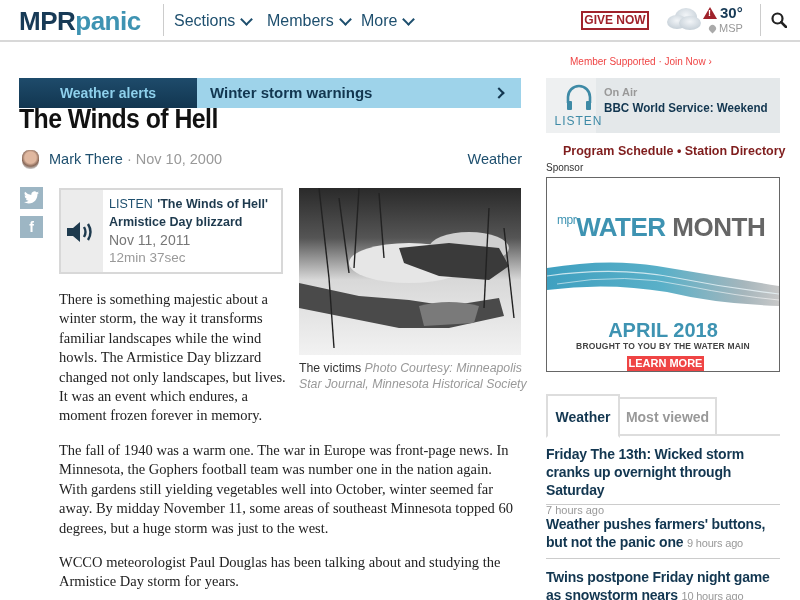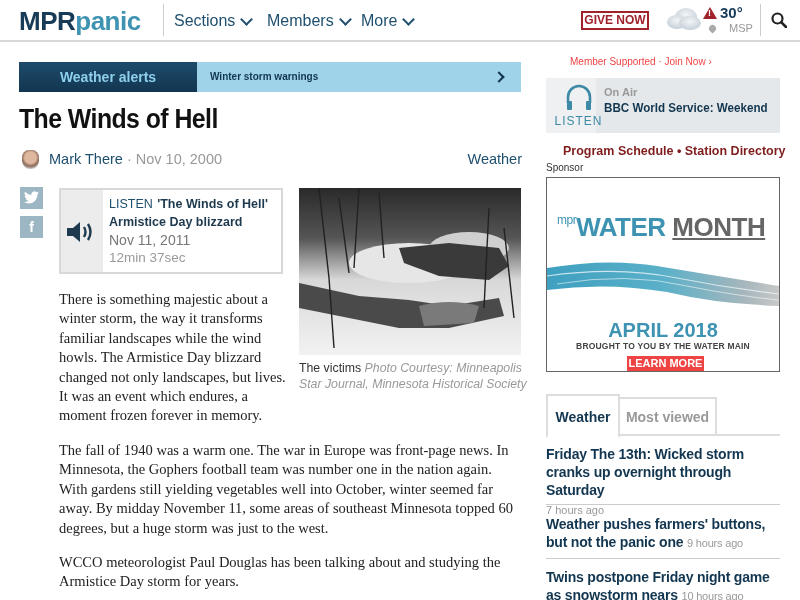--- a/index.html
+++ b/index.html
@@ -12,28 +12,28 @@
   .logo .mpr { color: #173a56; }
   .logo .news { color: #3e93b2; }
   .hdr-divider { position: absolute; top: 4px; width: 1px; height: 32px; background: #ccc; }
   .nav { position: absolute; top: 12px; font-size: 16px; color: #1e4f6e; display: flex; align-items: center; gap: 3px; cursor: pointer; }
   .nav .chev { width: 9px; height: 9px; border-right: 2px solid #1e4f6e; border-bottom: 2px solid #1e4f6e; transform: rotate(45deg); margin-left: 4px; margin-top: -4px; }
   .give-now { position: absolute; left: 581px; top: 11px; width: 68px; height: 19px; border: 2px solid #a0222b; color: #a0222b; font-weight: bold; font-size: 12px; line-height: 15px; text-align: center; cursor: pointer; }
   .cloud { position: absolute; left: 666px; top: 6px; width: 36px; height: 26px; }
   .weather-temp { position: absolute; left: 703px; top: 4px; font-size: 15px; font-weight: bold; color: #173a56; display: flex; align-items: center; gap: 3px; }
   .warn { width: 0; height: 0; border-left: 7px solid transparent; border-right: 7px solid transparent; border-bottom: 12px solid #a0222b; position: relative; }
   .warn::after { content: "!"; position: absolute; left: -2px; top: 1px; color: #fff; font-size: 9px; font-weight: bold; }
-  .weather-loc { position: absolute; left: 709px; top: 22px; font-size: 11px; color: #999; display: flex; align-items: center; gap: 13px; }
+  .weather-loc { position: absolute; left: 709px; top: 22px; font-size: 11px; color: #999; display: flex; align-items: center; gap: 3px; }
   .pin { width: 7px; height: 7px; border-radius: 50% 50% 50% 0; background: #aaa; transform: rotate(-45deg); }
   .search { position: absolute; left: 771px; top: 12px; width: 16px; height: 16px; cursor: pointer; }
 
   
-  .alert-bar { position: absolute; left: 19px; top: 62px; width: 502px; height: 30px; display: flex; }
+  .alert-bar { position: absolute; left: 19px; top: 78px; width: 502px; height: 30px; display: flex; }
   .alert-left { width: 178px; height: 30px; background: linear-gradient(#1e4b6b, #123650); color: #8ed0ec; font-weight: bold; font-size: 14px; line-height: 30px; text-align: center; }
-  .alert-right { flex: 1; background: #9ed3ea; color: #123650; font-weight: bold; font-size: 10px; line-height: 30px; padding-left: 13px; position: relative; cursor: pointer; }
+  .alert-right { flex: 1; background: #9ed3ea; color: #123650; font-weight: bold; font-size: 15px; line-height: 30px; padding-left: 13px; position: relative; cursor: pointer; }
   .alert-right .chev-r { position: absolute; right: 18px; top: 11px; width: 8px; height: 8px; border-right: 2px solid #123650; border-top: 2px solid #123650; transform: rotate(45deg); }
 
   
   .title { position: absolute; left: 19px; top: 104px; font-family: "Liberation Sans", sans-serif; font-weight: bold; font-size: 27px; color: #111; letter-spacing: -0.6px; transform: scaleX(0.92); transform-origin: left; }
 
   
   .avatar { position: absolute; left: 22px; top: 150px; width: 17px; height: 19px; border-radius: 40% 40% 45% 45%; background: radial-gradient(circle at 50% 40%, #e0b8a0 0 40%, #8a6a5a 60%, #cfcfcf 80%); }
   .byline { position: absolute; left: 49px; top: 151px; font-size: 14.5px; }
   .byline .author { color: #1e4f6e; cursor: pointer; }
   .byline .date { color: #999; }
@@ -67,21 +67,21 @@
   .onair .info { padding-left: 8px; padding-top: 8px; }
   .onair .oa { color: #999; font-size: 11px; font-weight: bold; }
   .onair .prog { color: #123650; font-size: 12.5px; font-weight: bold; margin-top: 3px; transform: scaleX(0.93); transform-origin: left; white-space: nowrap; }
   .schedule { position: absolute; left: 563px; top: 144px; font-size: 12.5px; font-weight: bold; color: #7f1d1d; }
   .schedule span { cursor: pointer; }
   .sponsor-lbl { position: absolute; left: 546px; top: 162px; font-size: 10px; color: #333; }
   .ad { position: absolute; left: 546px; top: 177px; width: 234px; height: 195px; border: 1px solid #666; background: #fff; overflow: hidden; cursor: pointer; }
   .ad .wm { position: absolute; left: 10px; top: 34px; font-weight: bold; font-size: 26px; letter-spacing: -0.5px; white-space: nowrap; }
   .ad .wm .mpr { font-size: 12px; color: #3e93b2; vertical-align: 12px; font-weight: normal; }
   .ad .wm .water { color: #3e93b2; }
-  .ad .wm .month { color: #666; text-decoration: underline; }
+  .ad .wm .month { color: #666; }
   .ad .april { position: absolute; left: 0; width: 232px; top: 141px; text-align: center; color: #3e93b2; font-weight: bold; font-size: 20px; }
   .ad .brought { position: absolute; left: 0; width: 232px; top: 163px; text-align: center; font-size: 8.5px; color: #444; font-weight: bold; letter-spacing: 0.2px; }
   .ad .learn { position: absolute; left: 80px; top: 178px; width: 77px; height: 15px; background: #ef4444; color: #fff; font-size: 11px; font-weight: bold; text-align: center; line-height: 15px; }
 
   
   .tabs { position: absolute; left: 546px; top: 394px; width: 234px; height: 42px; border-bottom: 2px solid #ddd; }
   .tab { position: absolute; top: 0; height: 42px; font-weight: bold; font-size: 14px; line-height: 42px; text-align: center; cursor: pointer; transform-origin: center; }
   .tab.active { left: 0; width: 74px; border: 2px solid #ddd; border-bottom: 2px solid #fff; color: #123650; background: #fff; height: 44px; }
   .tab.inactive { left: 74px; width: 97px; border: 2px solid #ddd; border-left: none; color: #999; top: 3px; height: 39px; line-height: 36px; }
 

